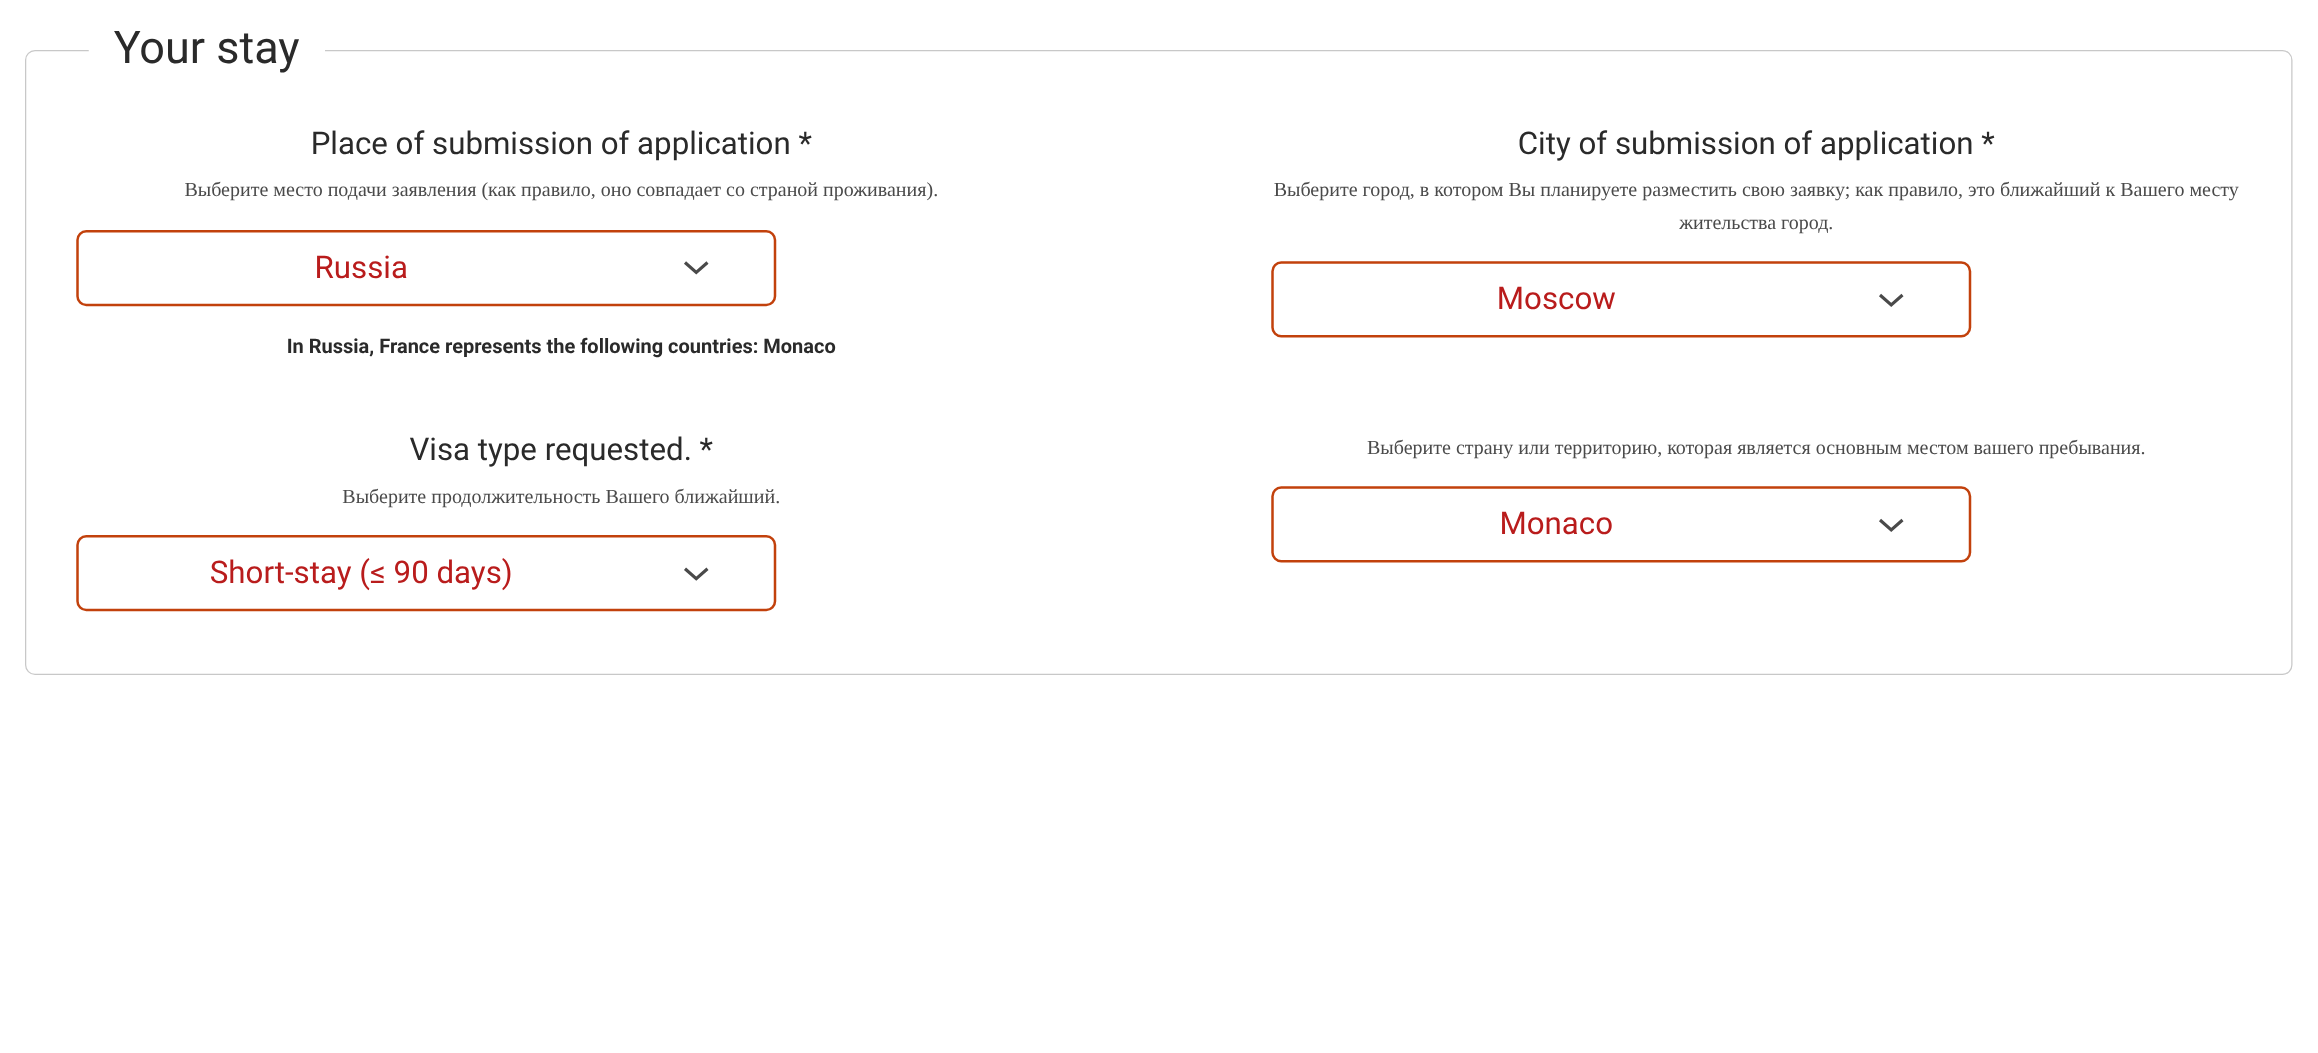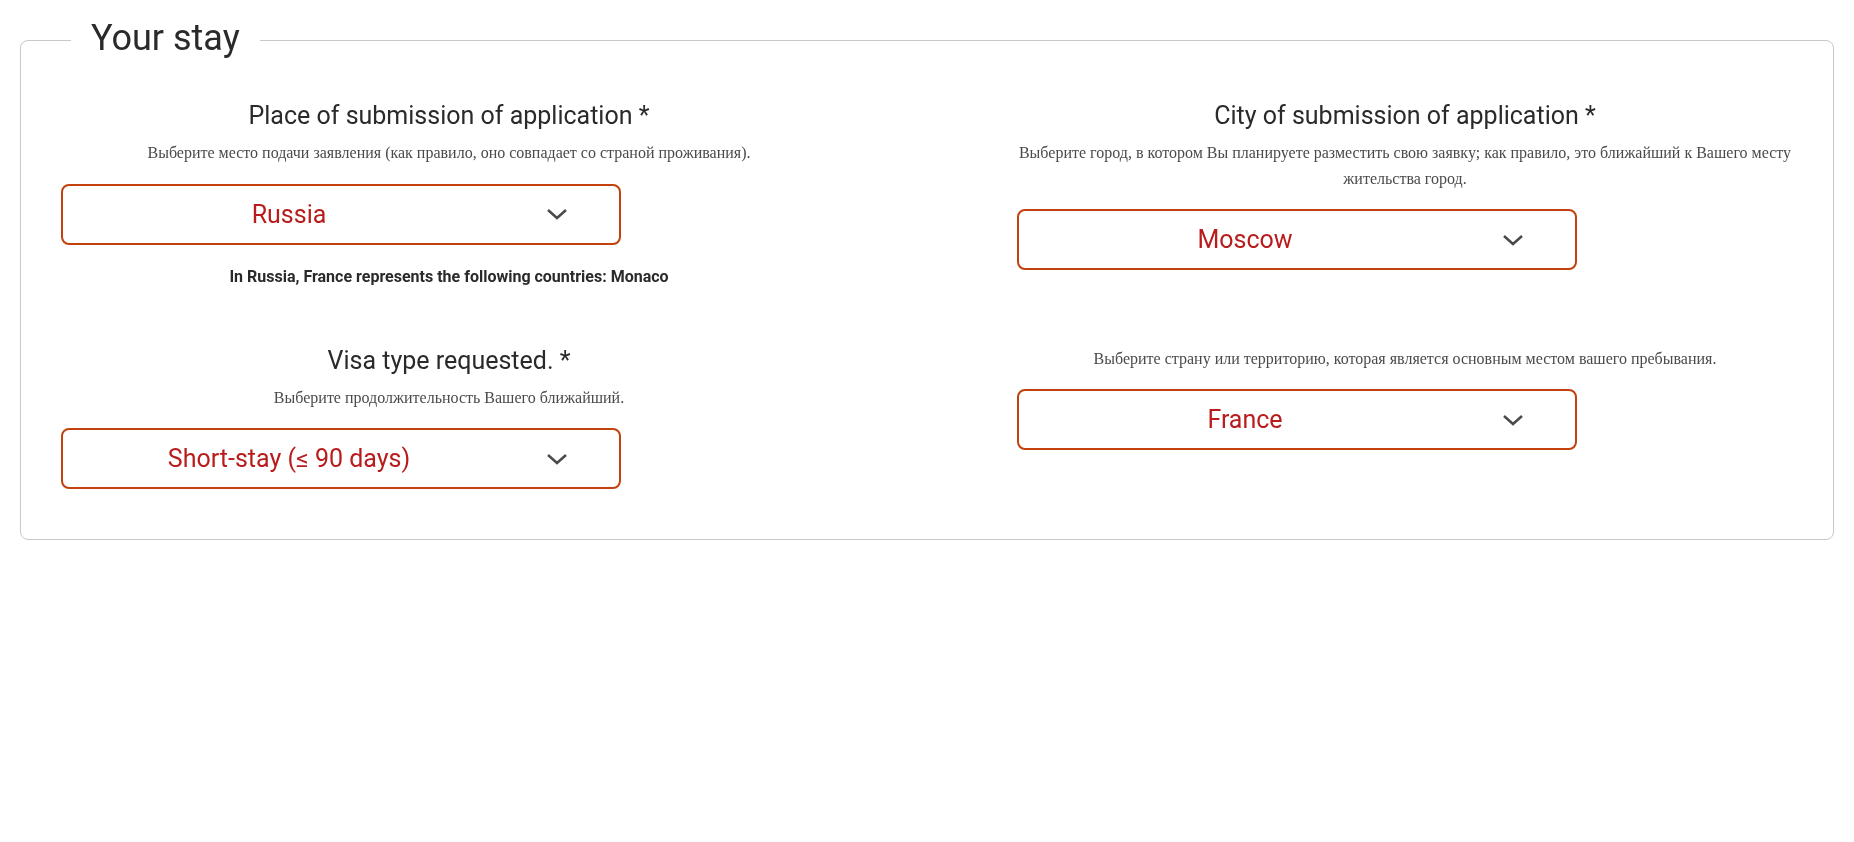--- a/index.html
+++ b/index.html
@@ -149,21 +149,21 @@
               </svg>
           </span>
         </div>
       </div>
     </div>
 
     <div class="form-field">
       <div class="field-helper">Выберите страну или территорию, которая является основным местом вашего пребывания.</div>
       <div class="select-wrapper">
         <div class="select">
-          <span class="select-value">France</span>
+          <span class="select-value">Monaco</span>
           <span class="chevron">
             <svg viewBox="0 0 22 14">
                 <polyline points="2,3 11,11 20,3"></polyline>
               </svg>
           </span>
         </div>
       </div>
     </div>
 
   </div>

